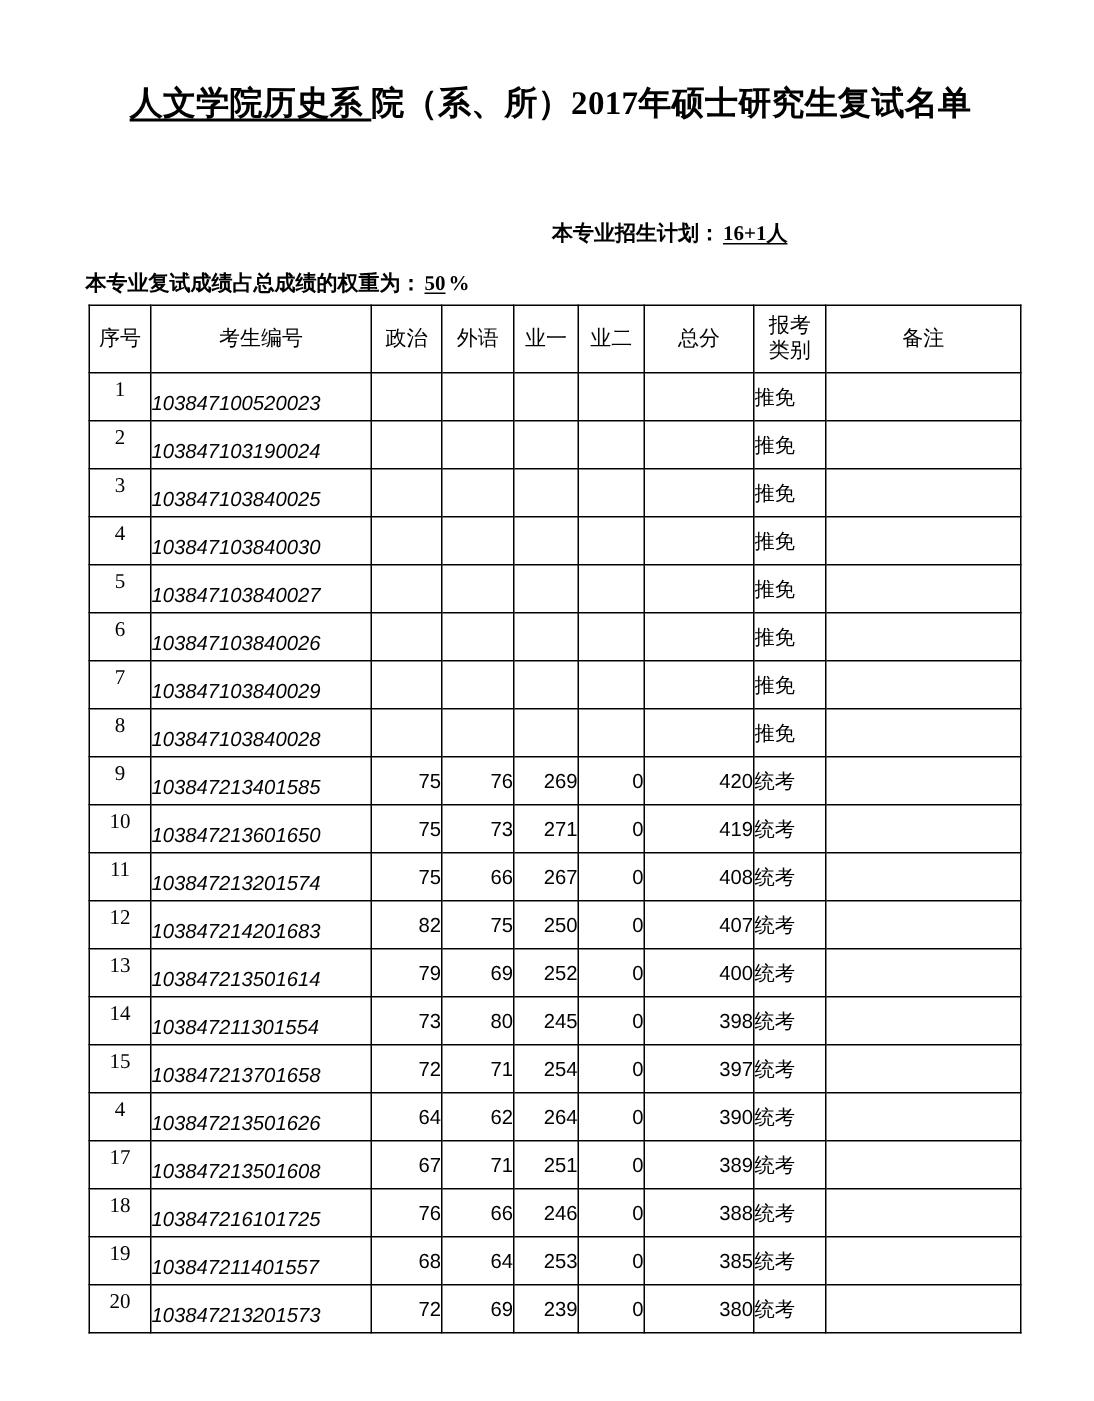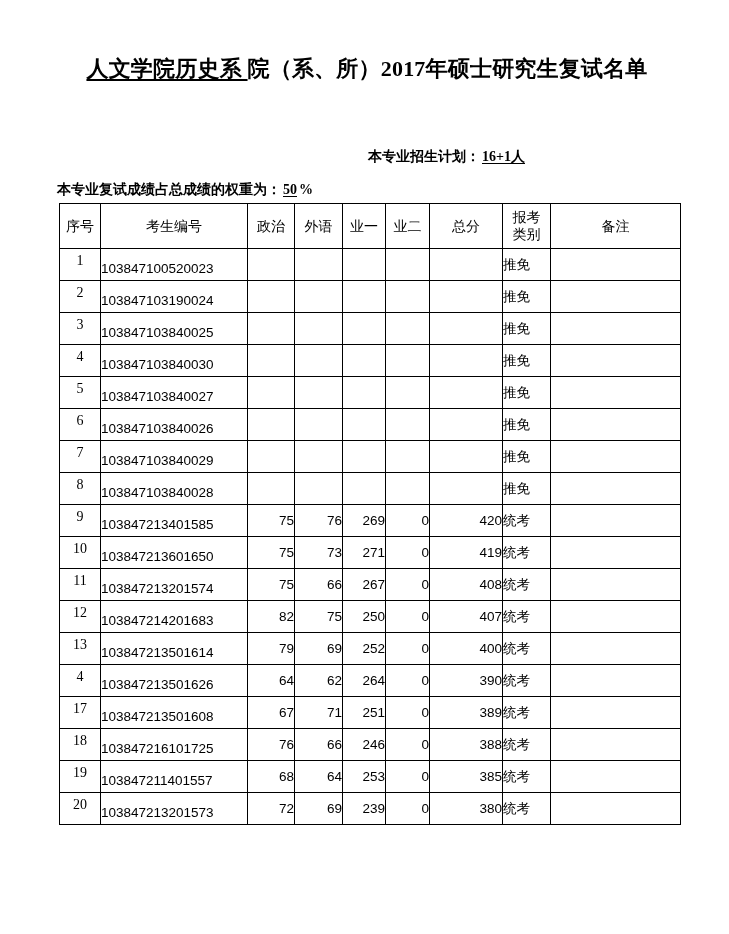--- a/index.html
+++ b/index.html
@@ -120,20 +120,21 @@
     position: relative;
     top: -4px;
   }
   .cell-sid {
     text-align: left;
     font-size: 13.5px;
     font-family: "Liberation Sans", "DejaVu Sans", sans-serif;
     padding-left: 5px;
     position: relative;
     top: 4px;
+    font-style: italic;
   }
   .cell-num {
     text-align: right;
     font-size: 13.5px;
     font-family: "Liberation Sans", "DejaVu Sans", sans-serif;
     padding-right: 4px;
   }
   .cell-type {
     text-align: left;
     font-size: 13.5px;
@@ -334,20 +335,42 @@
           <td class="cell-sid">103847213501614</td>
           <td class="cell-num">79</td>
           <td class="cell-num">69</td>
           <td class="cell-num">252</td>
           <td class="cell-num">0</td>
           <td class="cell-num">400</td>
           <td class="cell-type">统考</td>
           <td class="cell-note"></td>
         </tr>
         <tr>
+          <td class="cell-idx">14</td>
+          <td class="cell-sid">103847211301554</td>
+          <td class="cell-num">73</td>
+          <td class="cell-num">80</td>
+          <td class="cell-num">245</td>
+          <td class="cell-num">0</td>
+          <td class="cell-num">398</td>
+          <td class="cell-type">统考</td>
+          <td class="cell-note"></td>
+        </tr>
+        <tr>
+          <td class="cell-idx">15</td>
+          <td class="cell-sid">103847213701658</td>
+          <td class="cell-num">72</td>
+          <td class="cell-num">71</td>
+          <td class="cell-num">254</td>
+          <td class="cell-num">0</td>
+          <td class="cell-num">397</td>
+          <td class="cell-type">统考</td>
+          <td class="cell-note"></td>
+        </tr>
+        <tr>
           <td class="cell-idx">4</td>
           <td class="cell-sid">103847213501626</td>
           <td class="cell-num">64</td>
           <td class="cell-num">62</td>
           <td class="cell-num">264</td>
           <td class="cell-num">0</td>
           <td class="cell-num">390</td>
           <td class="cell-type">统考</td>
           <td class="cell-note"></td>
         </tr>

